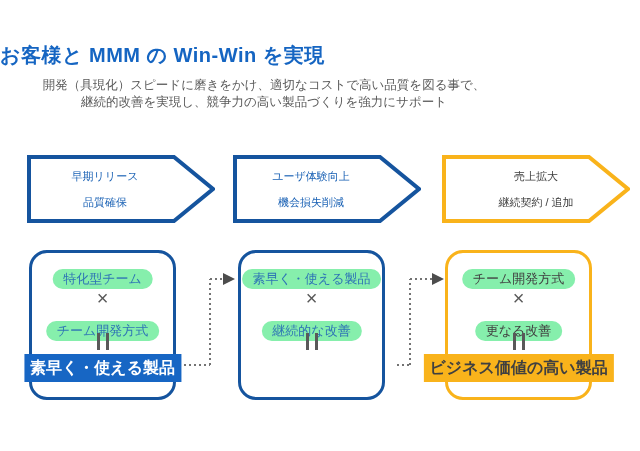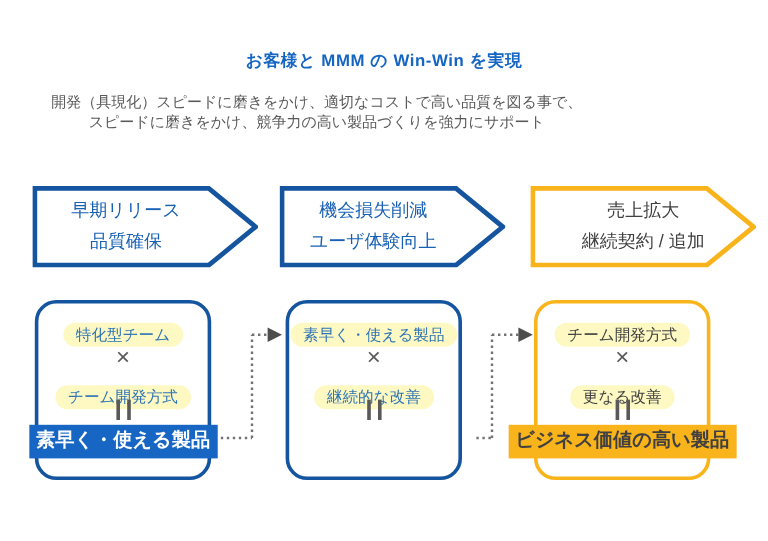--- a/index.html
+++ b/index.html
@@ -6,53 +6,53 @@
   .canvas {
     position: relative;
     width: 640px; height: 451px;
     background: #ffffff;
     font-family: "Liberation Sans", "DejaVu Sans", sans-serif;
     overflow: hidden;
   }
   
   .title {
     position: absolute; top: 42px; left: 0; width: 640px;
-    text-align: center;
-    font-size: 14px; font-weight: bold; color: #1565C2;
+    text-align: left;
+    font-size: 20px; font-weight: bold; color: #1565C2;
     letter-spacing: 0.5px;
   }
   .subtitle {
     position: absolute; top: 77px; left: 0; width: 528px;
     text-align: center;
     font-size: 12.5px; line-height: 17px; color: #595959;
   }
   
   .chevron { position: absolute; top: 155px; width: 188px; height: 68px; }
   .chev-svg { position: absolute; left: 0; top: 0; width: 188px; height: 68px; }
   .chevron-blue .chev-svg polygon { fill: #ffffff; stroke: #15549E; stroke-width: 4; }
   .chevron-gold .chev-svg polygon { fill: #ffffff; stroke: #F9B31B; stroke-width: 4; }
   .chev-label {
     position: absolute; left: 0; top: 50%; transform: translateY(-50%);
     width: 156px; text-align: center;
-    font-size: 15px; line-height: 26px;
+    font-size: 11px; line-height: 26px;
   }
   .chevron-blue .chev-label { color: #1860B4; }
   .chevron-gold .chev-label { color: #404040; padding-left: 16px; }
   
   .fbox {
     position: absolute; top: 250px; width: 147px; height: 150px;
     box-sizing: border-box; border-radius: 18px; background: #ffffff;
   }
   .fbox-blue { border: 3px solid #15549E; }
   .fbox-gold { border: 3px solid #F9B31B; }
   .pill {
     position: absolute; top: 16px; left: 50%; transform: translateX(-50%);
     width: max-content; max-width: 150px;
     padding: 0 11px; height: 20px; line-height: 20px;
-    border-radius: 10px; background: #fef9c3;
+    border-radius: 10px; background: #86efac;
     font-size: 13px; white-space: nowrap; text-align: center;
   }
   .pill2 { top: 68px; }
   .fbox-blue .pill { color: #2E74B5; }
   .fbox-gold .pill { color: #404040; }
   .op-x {
     position: absolute; top: 34px; left: 50%; transform: translateX(-50%);
     font-size: 20px; line-height: 22px; color: #595959;
   }
   .op-eq {
@@ -75,40 +75,40 @@
 </style>
 </head>
 <body>
 
 <div class="canvas">
 
   <div class="title">お客様と MMM の Win-Win を実現</div>
 
   <div class="subtitle">
     <div>開発（具現化）スピードに磨きをかけ、適切なコストで高い品質を図る事で、</div>
-    <div>スピードに磨きをかけ、競争力の高い製品づくりを強力にサポート</div>
+    <div>継続的改善を実現し、競争力の高い製品づくりを強力にサポート</div>
   </div>
 
   <div class="chevron chevron-blue" style="left:27px">
     <svg class="chev-svg" viewBox="0 0 188 68">
       <polygon points="2,2 147,2 186,34 147,66 2,66"></polygon>
     </svg>
     <div class="chev-label">
       <div>早期リリース</div>
       <div>品質確保</div>
     </div>
   </div>
 
   <div class="chevron chevron-blue" style="left:233px">
     <svg class="chev-svg" viewBox="0 0 188 68">
       <polygon points="2,2 147,2 186,34 147,66 2,66"></polygon>
     </svg>
     <div class="chev-label">
+      <div>ユーザ体験向上</div>
       <div>機会損失削減</div>
-      <div>ユーザ体験向上</div>
     </div>
   </div>
 
   <div class="chevron chevron-gold" style="left:442px">
     <svg class="chev-svg" viewBox="0 0 188 68">
       <polygon points="2,2 147,2 186,34 147,66 2,66"></polygon>
     </svg>
     <div class="chev-label">
       <div>売上拡大</div>
       <div>継続契約 / 追加</div>

